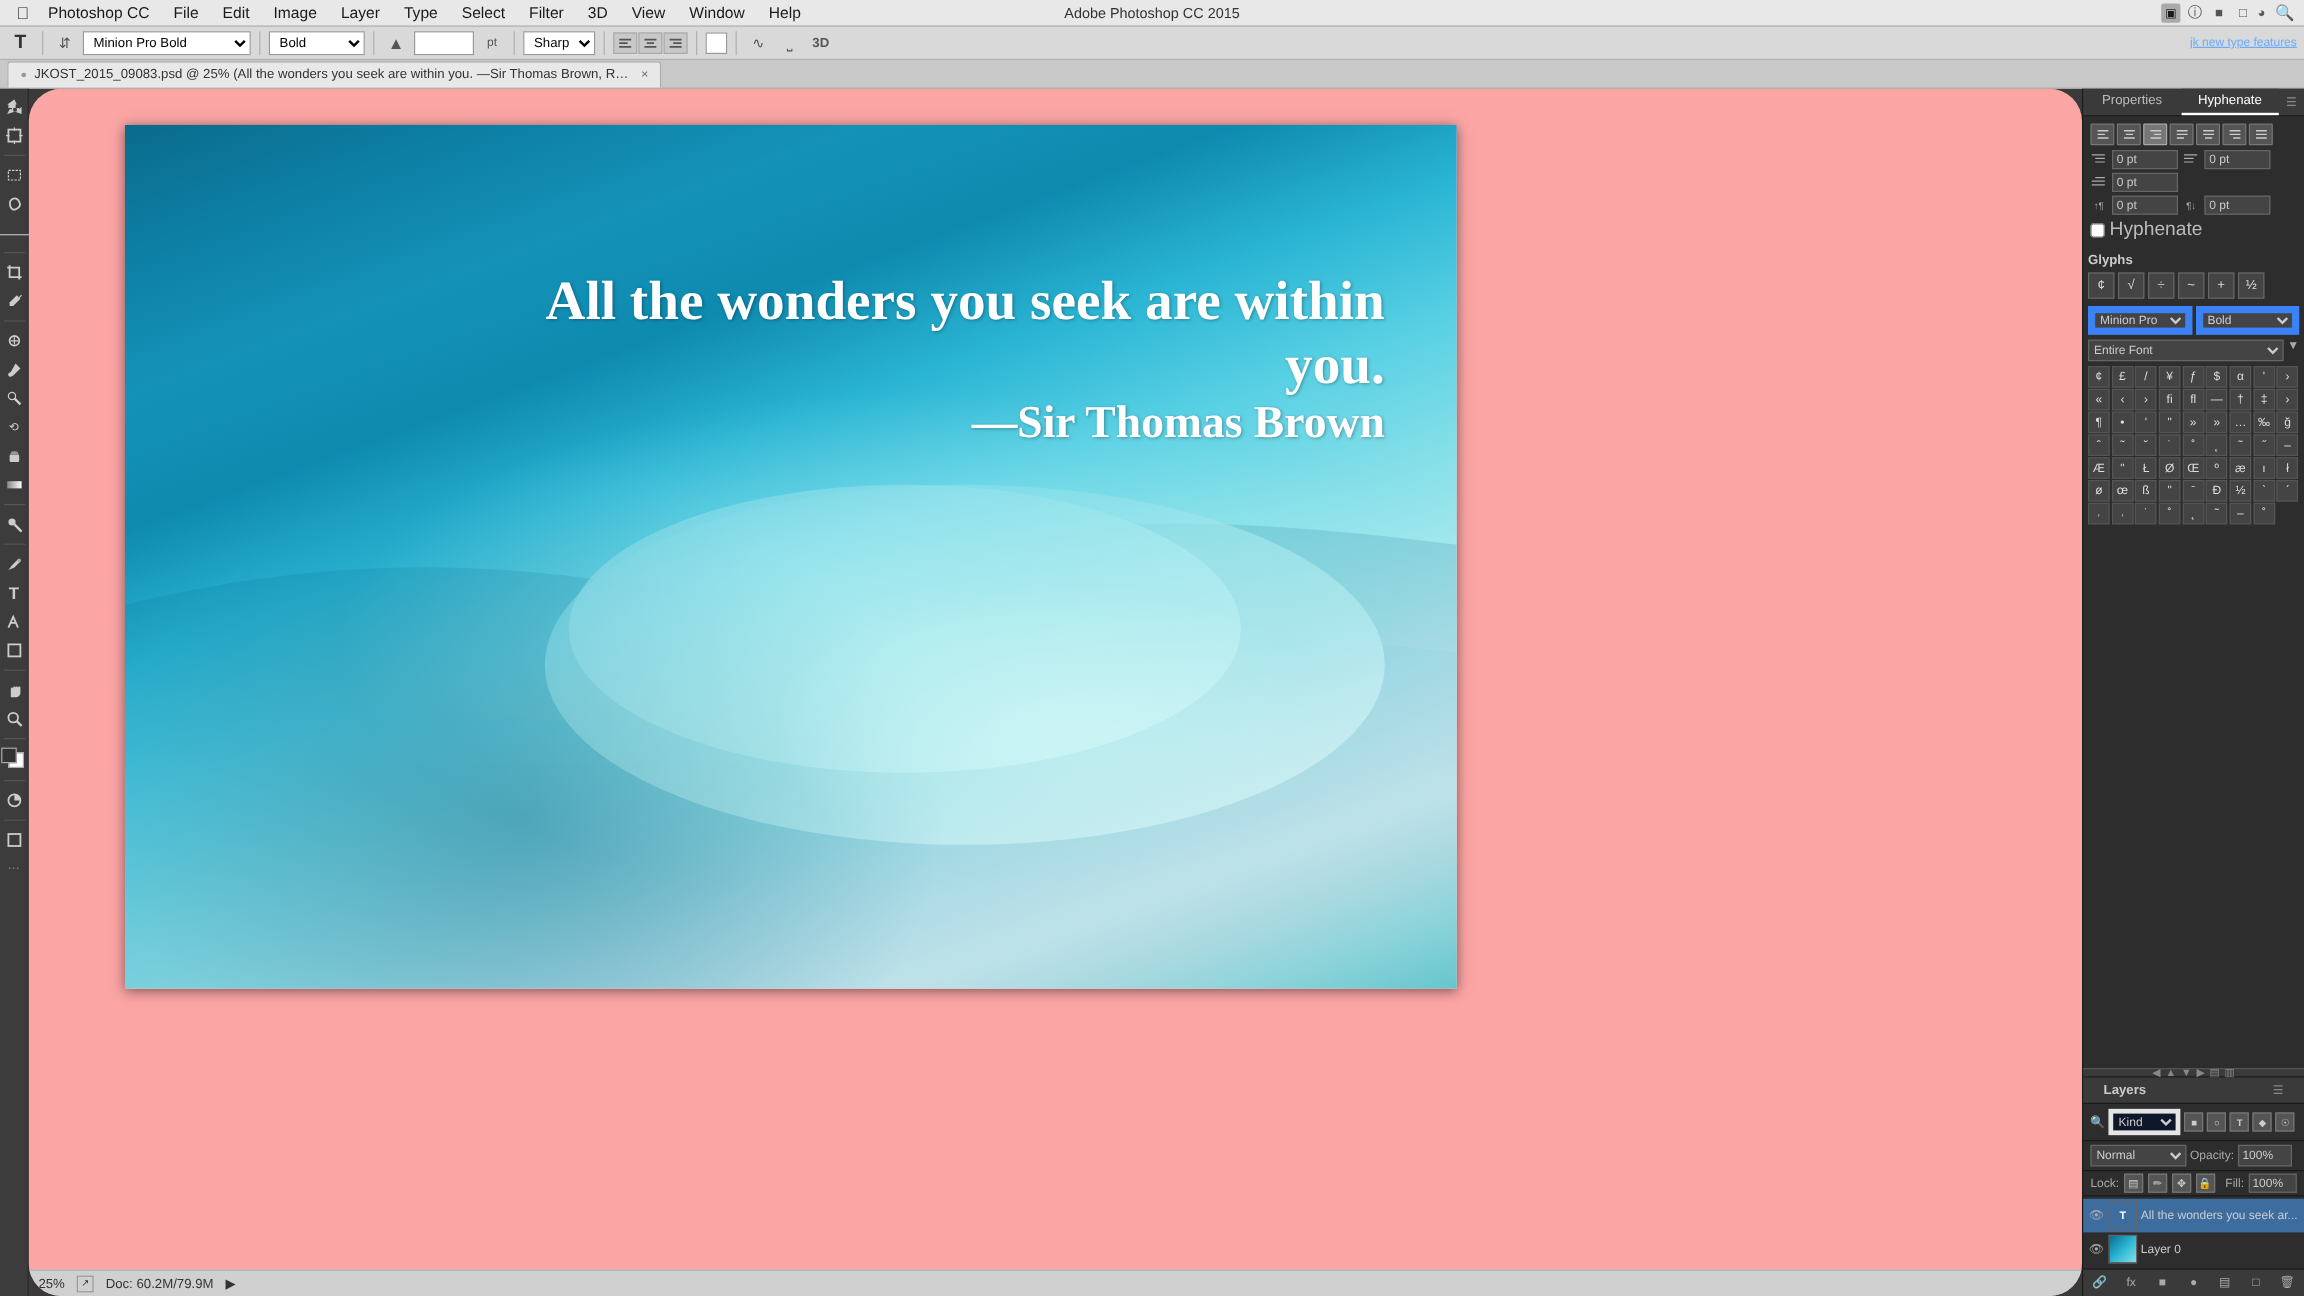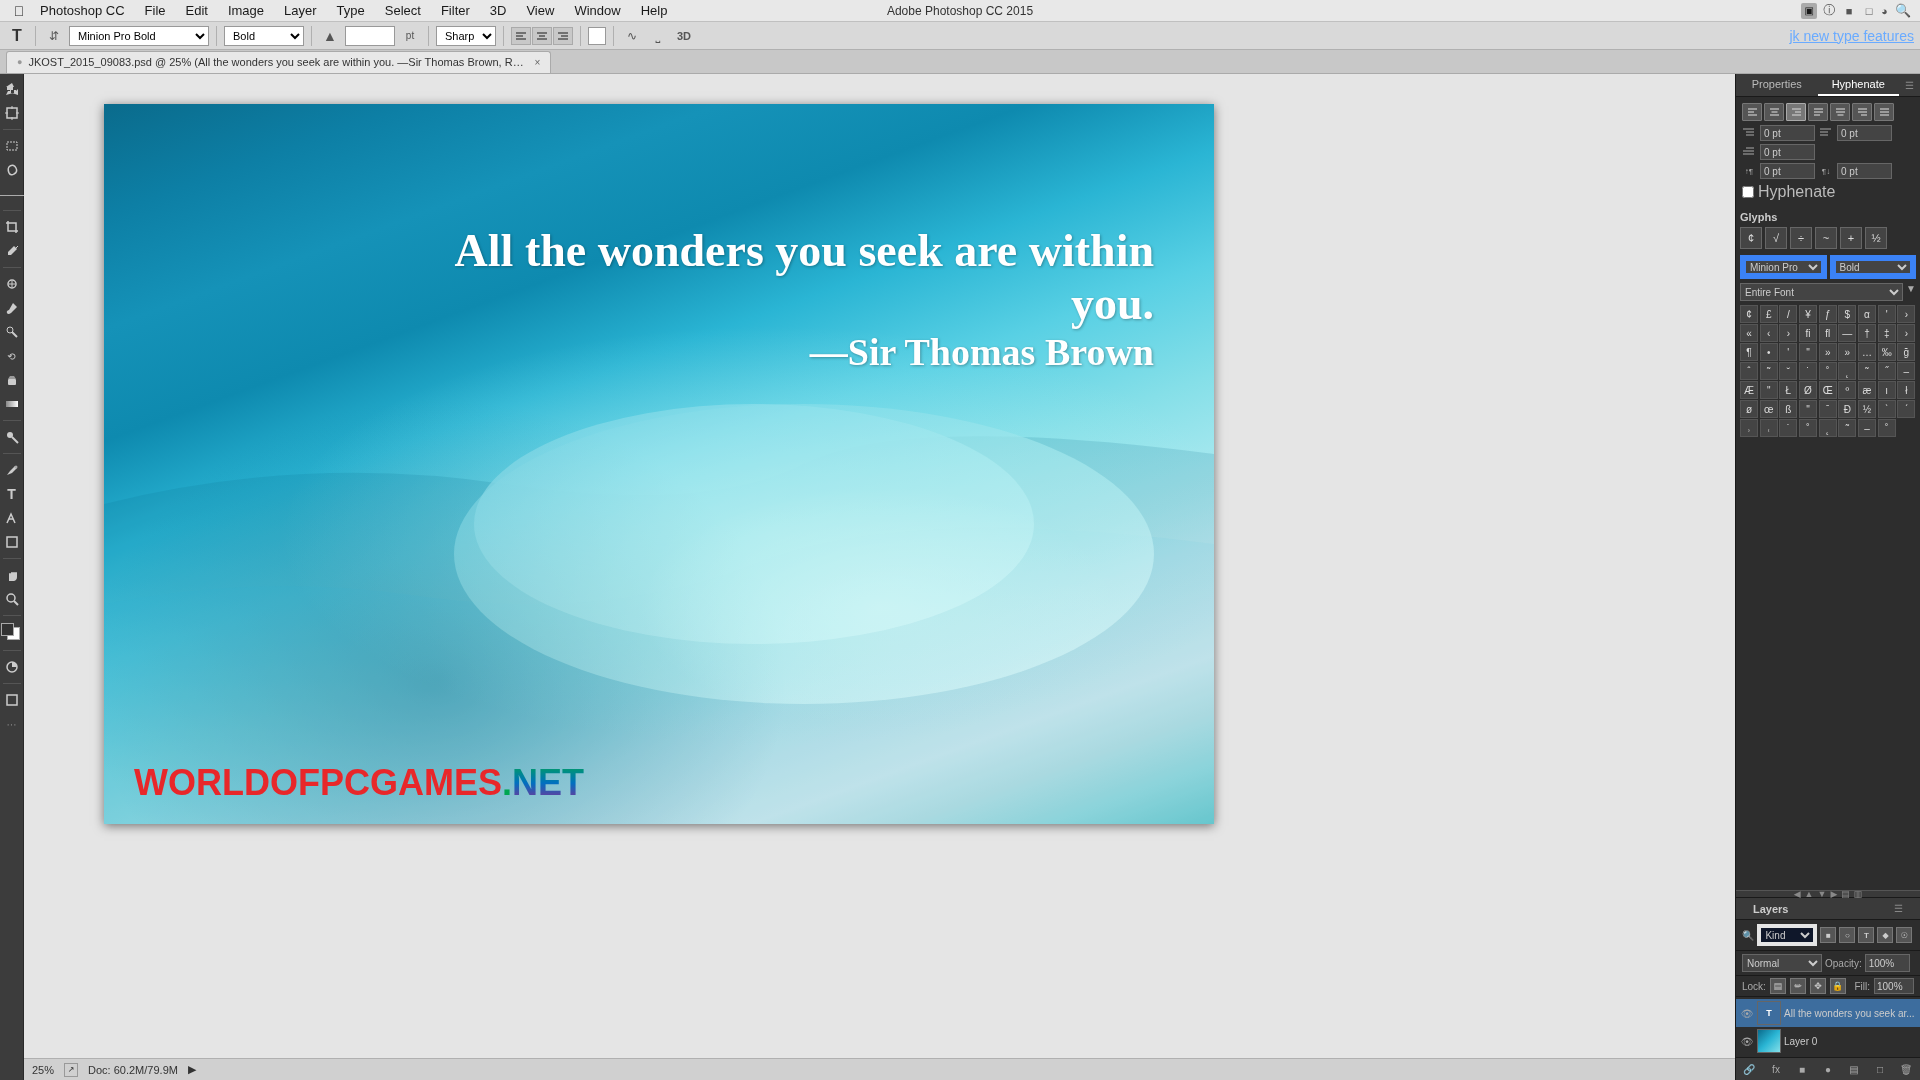--- a/index.html
+++ b/index.html
@@ -64,21 +64,21 @@
       border-right: 1px solid #2a2a2a;
     }
     .lt-icon {
       width: 22px; height: 22px; display: flex; align-items: center; justify-content: center;
       color: #ccc; font-size: 13px; cursor: pointer; border-radius: 2px;
     }
     .lt-sep { width: 18px; height: 1px; background: #555; margin: 3px 0; }
 
     
     #canvas-area {
-      flex: 1; background: #e5e5e5; overflow: hidden; position: relative;
+      flex: 1; background: #fca5a5; overflow: hidden; position: relative; border-radius: 27px;
     }
     #canvas-wrapper {
       position: absolute; top: 30px; left: 80px;
       width: 1110px; height: 720px;
       box-shadow: 0 2px 10px rgba(0,0,0,0.5);
       overflow: hidden;
     }
     
     #canvas-bg {
       width: 100%; height: 100%;
@@ -216,21 +216,21 @@
     .layer-thumb { width: 24px; height: 24px; border: 1px solid #666; background: #555; }
     .layer-name { color: #ccc; font-size: 10px; flex: 1; white-space: nowrap; overflow: hidden; text-overflow: ellipsis; }
     .layer-thumb-text { background: #3d6d9e; display: flex; align-items: center; justify-content: center; color: white; font-size: 9px; font-weight: bold; }
     .layer-thumb-img { background: linear-gradient(135deg, #0a6b8c, #2ab5d4, #85dfe8); }
 
     
     .panel-bottom-bar { display: flex; align-items: center; justify-content: space-between; padding: 3px 6px; background: #3a3a3a; border-top: 1px solid #1a1a1a; }
     .panel-bottom-icon { width: 16px; height: 16px; display: flex; align-items: center; justify-content: center; color: #aaa; font-size: 10px; cursor: pointer; }
 
     
-    .new-type-link { color: #6aabff; font-size: 14px; cursor: pointer; text-decoration: underline; }
+    .new-type-link { color: #6aabff; font-size: 10px; cursor: pointer; text-decoration: underline; }
 
     
     .color-swatch { width: 18px; height: 18px; background: white; border: 1px solid #999; }
 
     
     .align-group { display: flex; gap: 1px; }
     .align-btn { width: 20px; height: 18px; background: #c8c8c8; border: 1px solid #aaa; display: flex; align-items: center; justify-content: center; font-size: 9px; cursor: pointer; }
 
     
     .wm-world { color: #e8272a; }
@@ -497,28 +497,20 @@
           <path d="M0,500 Q150,470 300,490 Q500,520 650,460 Q800,400 1110,440 L1110,720 L0,720 Z" fill="#1592b8" opacity="0.3"></path>
           <ellipse cx="700" cy="450" rx="350" ry="150" fill="rgba(200,240,240,0.7)"></ellipse>
           <ellipse cx="650" cy="420" rx="280" ry="120" fill="rgba(220,248,248,0.8)"></ellipse>
         </svg>
 
         <div id="quote-text">
           <div id="quote-line1">All the wonders you seek are within you.</div>
           <div id="quote-line2">—Sir Thomas Brown</div>
         </div>
 
-        <div id="watermark">
-          <span class="wm-world">WORLD</span>
-          <span class="wm-of">OF</span>
-          <span class="wm-pc">PC</span>
-          <span class="wm-games">GAMES</span>
-          <span class="wm-dot">.</span>
-          <span class="wm-net">NET</span>
-        </div>
       </div>
     </div>
 
     <div id="status-bar">
       <span>25%</span>
       <div style="width:14px;height:14px;border:1px solid #999;display:flex;align-items:center;justify-content:center;font-size:8px;">↗</div>
       <span>Doc: 60.2M/79.9M</span>
       <span>▶</span>
     </div>
   </div>

